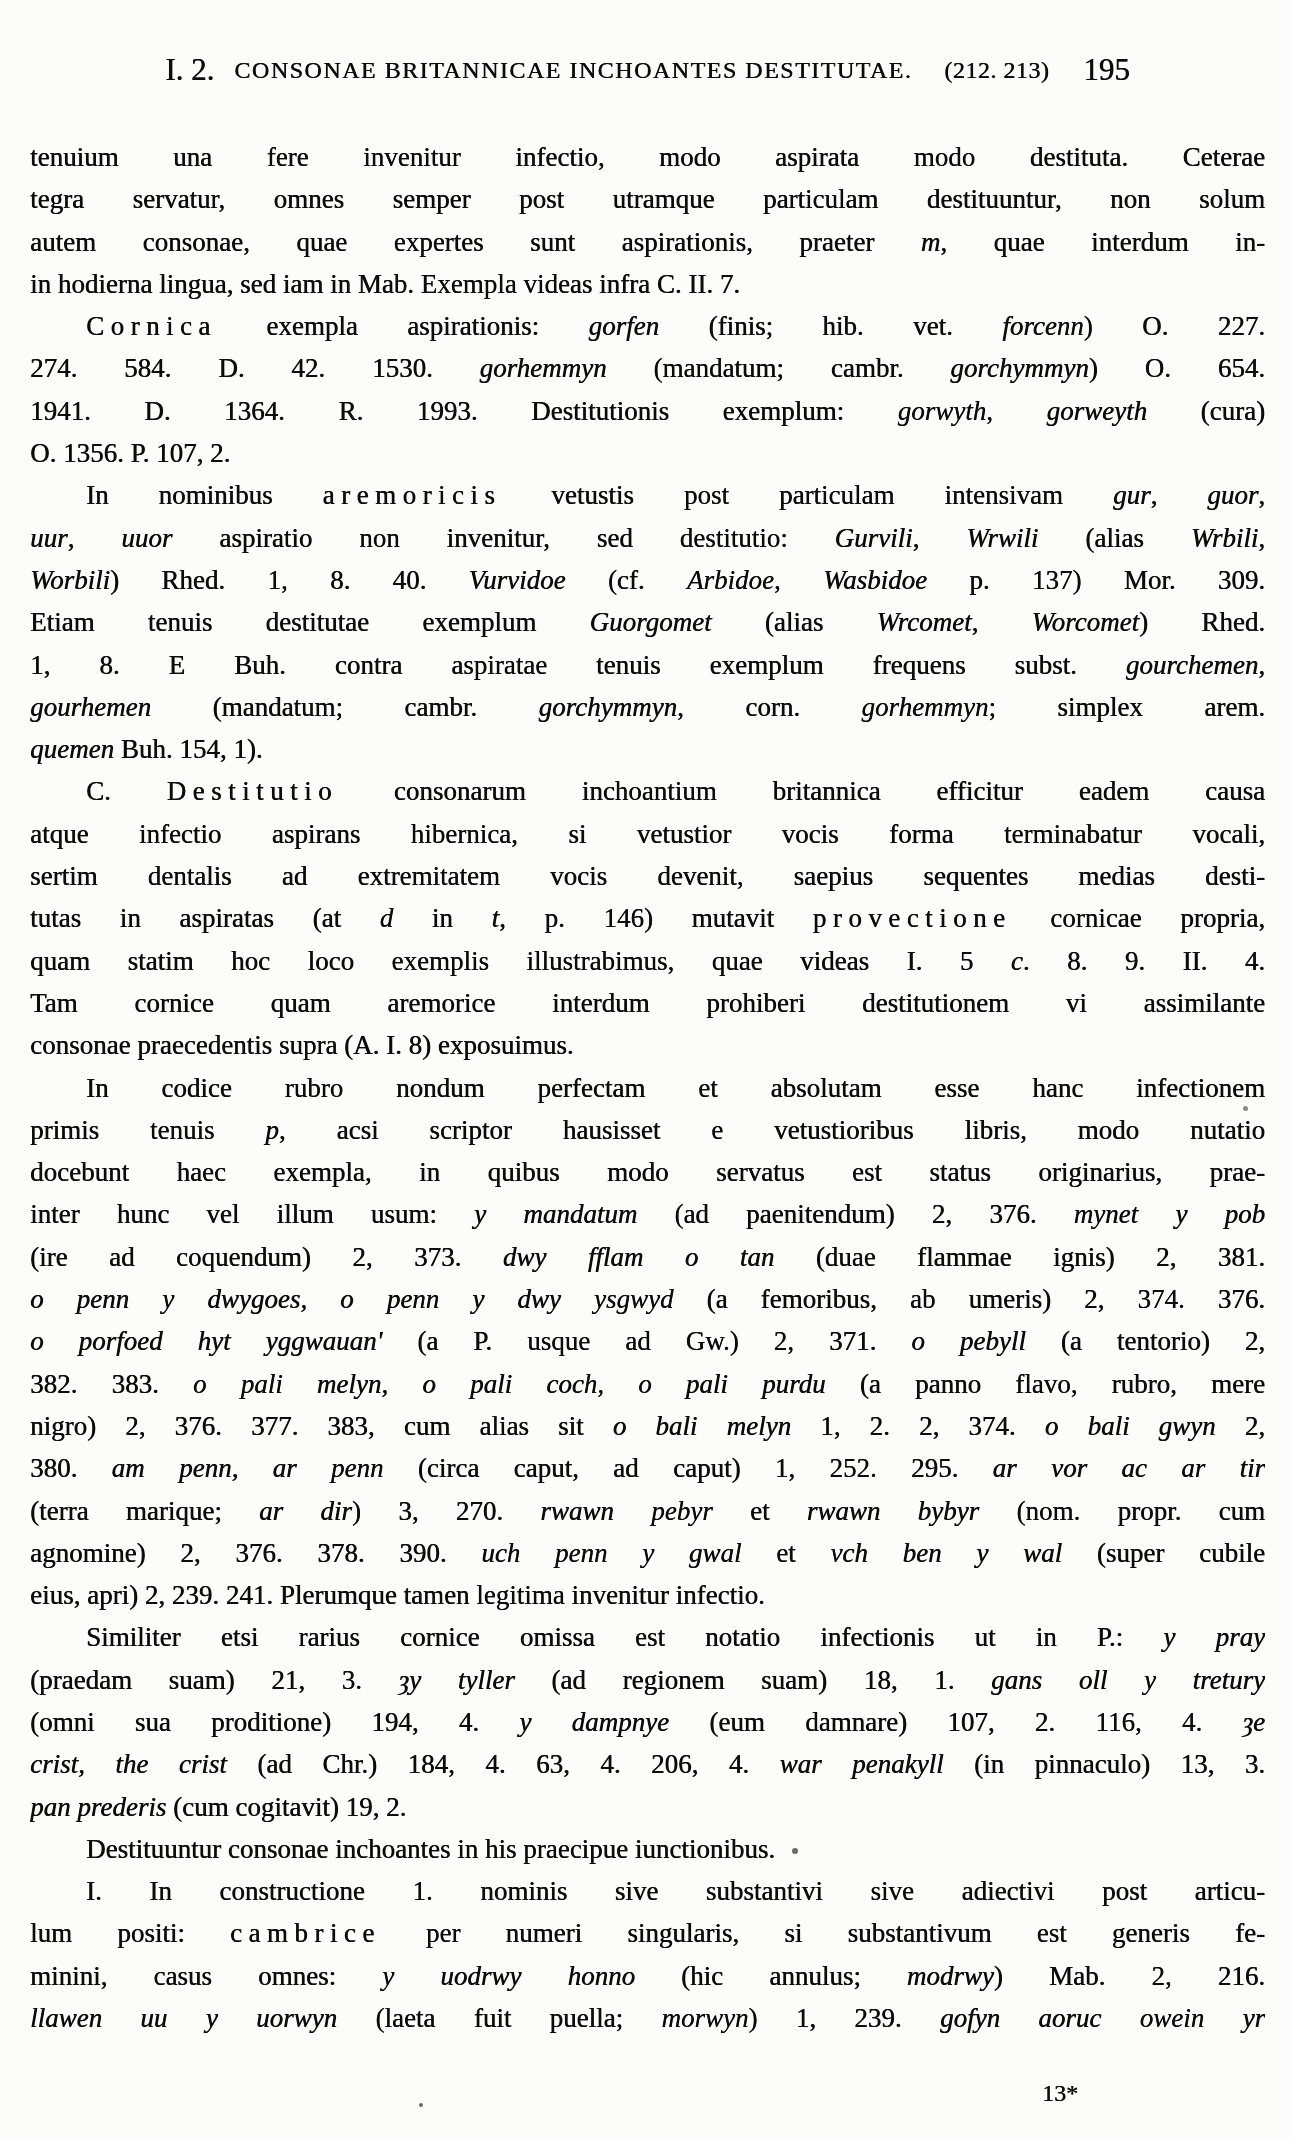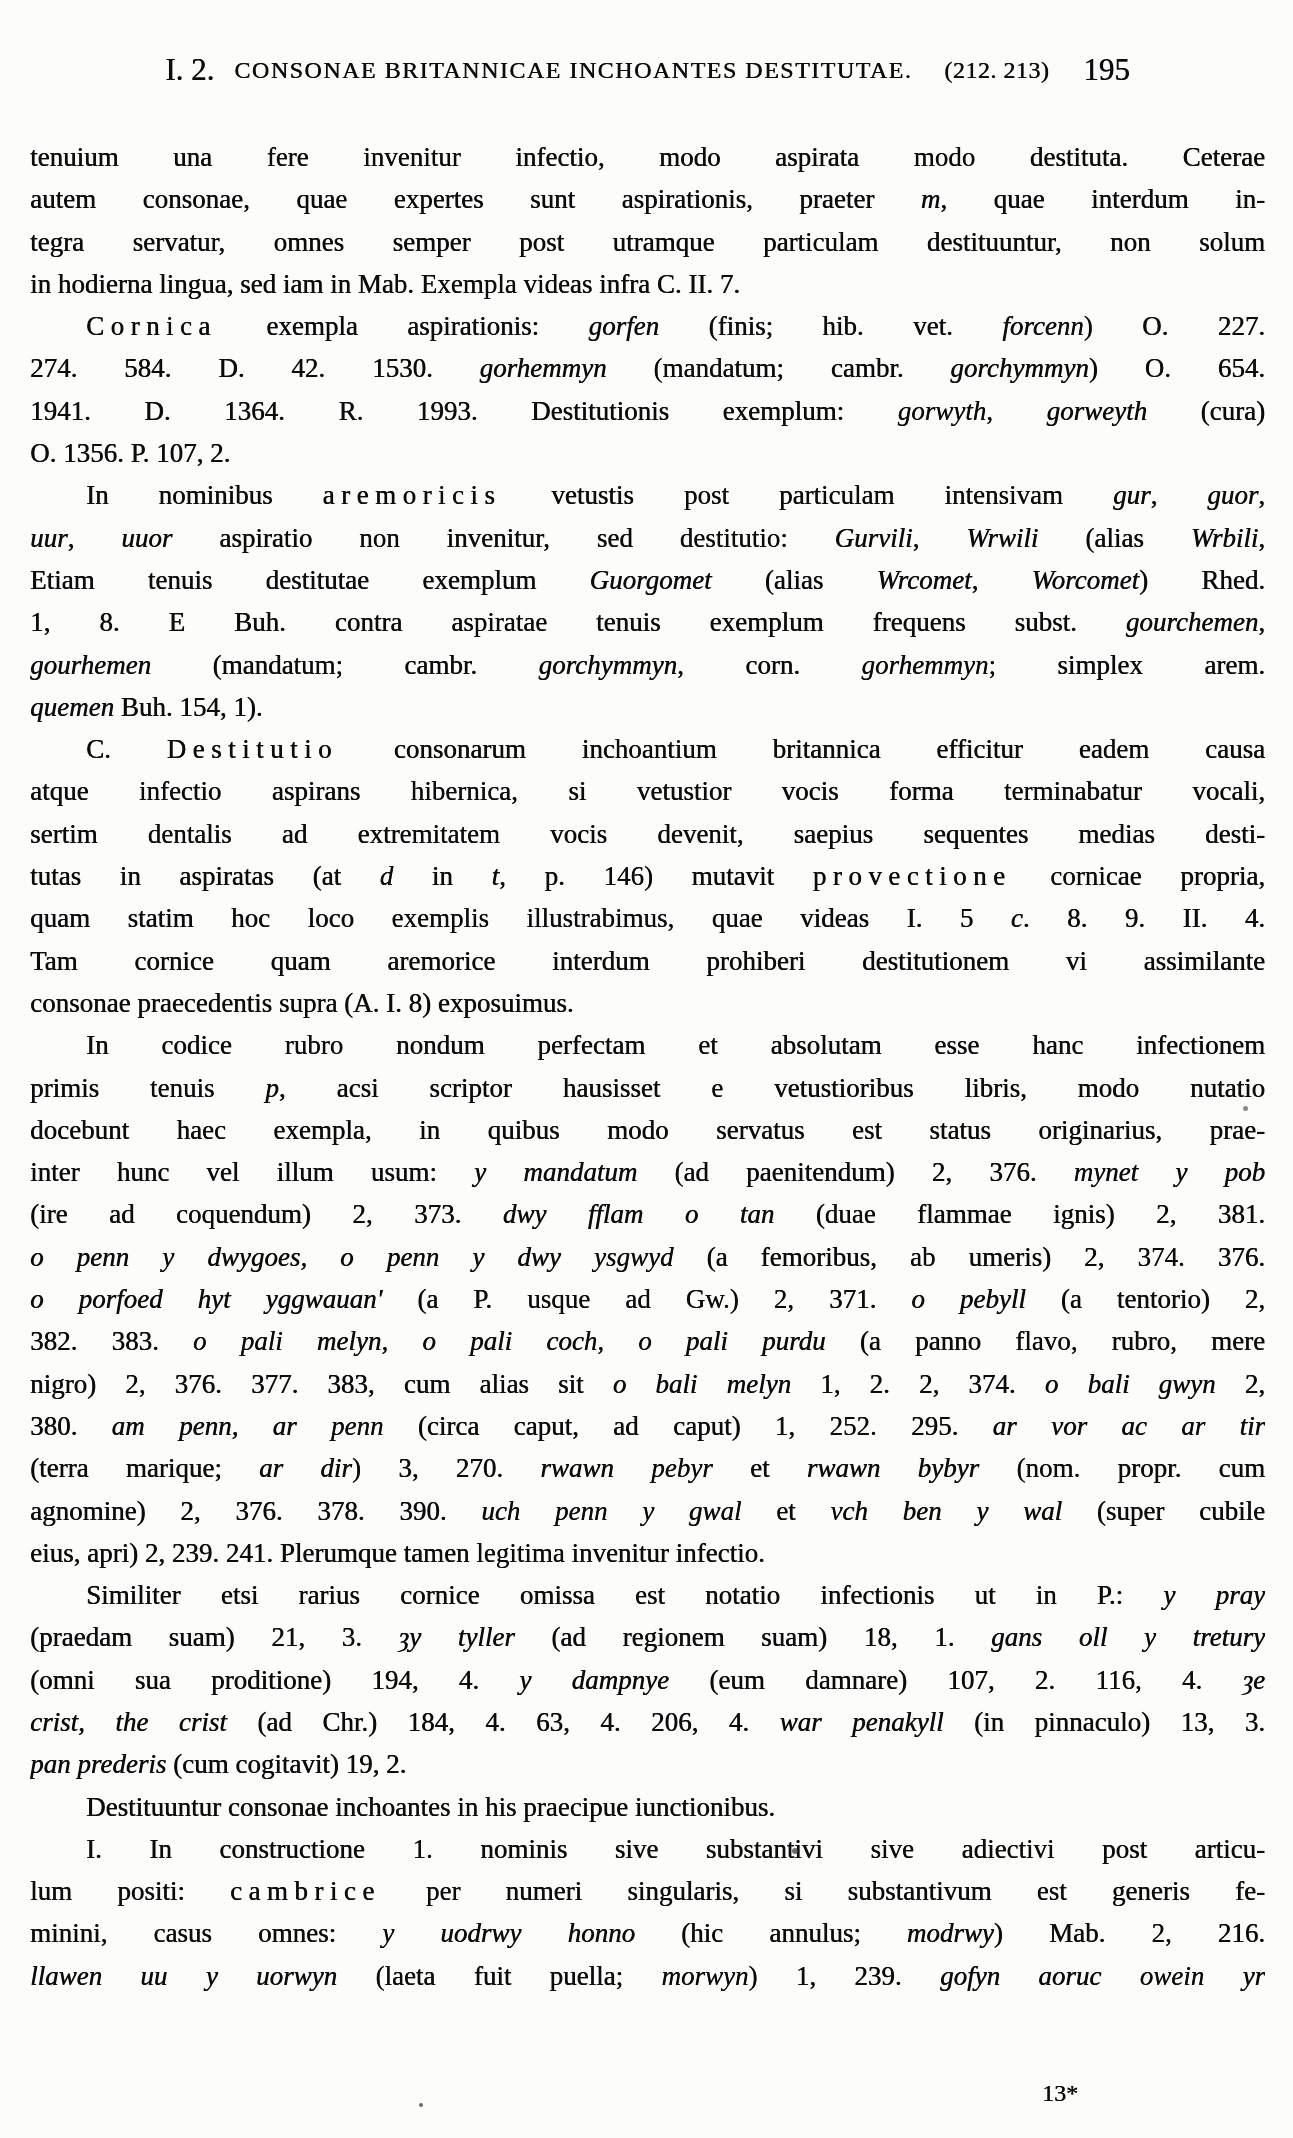--- a/index.html
+++ b/index.html
@@ -51,29 +51,30 @@
 
   <div class="running-head">
     <span class="head-section">I. 2.</span>
     <span class="head-title">CONSONAE BRITANNICAE INCHOANTES DESTITUTAE.</span>
     <span class="head-ref">(212. 213)</span>
     <span class="head-page">195</span>
   </div>
 
   <div class="text-block">
       <div class="line"><span>tenuium una fere invenitur infectio, modo aspirata modo destituta. Ceterae</span></div>
+      <div class="line"><span>tegra servatur, omnes semper post utramque particulam destituuntur, non solum</span></div>
       <div class="line"><span>autem consonae, quae expertes sunt aspirationis, praeter </span><span class="it">m</span><span>, quae interdum in-</span></div>
-      <div class="line"><span>tegra servatur, omnes semper post utramque particulam destituuntur, non solum</span></div>
       <div class="line last"><span>in hodierna lingua, sed iam in Mab. Exempla videas infra C. II. 7.</span></div>
       <div class="line ind"><span class="sp">Cornica</span><span> exempla aspirationis: </span><span class="it">gorfen</span><span> (finis; hib. vet. </span><span class="it">forcenn</span><span>) O. 227.</span></div>
       <div class="line"><span>274. 584. D. 42. 1530. </span><span class="it">gorhemmyn</span><span> (mandatum; cambr. </span><span class="it">gorchymmyn</span><span>) O. 654.</span></div>
       <div class="line"><span>1941. D. 1364. R. 1993. Destitutionis exemplum: </span><span class="it">gorwyth</span><span>, </span><span class="it">gorweyth</span><span> (cura)</span></div>
       <div class="line last"><span>O. 1356. P. 107, 2.</span></div>
       <div class="line ind"><span>In nominibus </span><span class="sp">aremoricis</span><span> vetustis post particulam intensivam </span><span class="it">gur</span><span>, </span><span class="it">guor</span><span>,</span></div>
       <div class="line"><span class="it">uur</span><span>, </span><span class="it">uuor</span><span> aspiratio non invenitur, sed destitutio: </span><span class="it">Gurvili</span><span>, </span><span class="it">Wrwili</span><span> (alias </span><span class="it">Wrbili</span><span>,</span></div>
+      <div class="line"><span class="it">Worbili</span><span>) Rhed. 1, 8. 40. </span><span class="it">Vurvidoe</span><span> (cf. </span><span class="it">Arbidoe</span><span>, </span><span class="it">Wasbidoe</span><span> p. 137) Mor. 309.</span></div>
       <div class="line"><span>Etiam tenuis destitutae exemplum </span><span class="it">Guorgomet</span><span> (alias </span><span class="it">Wrcomet</span><span>, </span><span class="it">Worcomet</span><span>) Rhed.</span></div>
       <div class="line"><span>1, 8. E Buh. contra aspiratae tenuis exemplum frequens subst. </span><span class="it">gourchemen</span><span>,</span></div>
       <div class="line"><span class="it">gourhemen</span><span> (mandatum; cambr. </span><span class="it">gorchymmyn</span><span>, corn. </span><span class="it">gorhemmyn</span><span>; simplex arem.</span></div>
       <div class="line last"><span class="it">quemen</span><span> Buh. 154, 1).</span></div>
       <div class="line ind"><span>C. </span><span class="sp">Destitutio</span><span> consonarum inchoantium britannica efficitur eadem causa</span></div>
       <div class="line"><span>atque infectio aspirans hibernica, si vetustior vocis forma terminabatur vocali,</span></div>
       <div class="line"><span>sertim dentalis ad extremitatem vocis devenit, saepius sequentes medias desti-</span></div>
       <div class="line"><span>tutas in aspiratas (at </span><span class="it">d</span><span> in </span><span class="it">t</span><span>, p. 146) mutavit </span><span class="sp">provectione</span><span> cornicae propria,</span></div>
       <div class="line"><span>quam statim hoc loco exemplis illustrabimus, quae videas I. 5 </span><span class="it">c</span><span>. 8. 9. II. 4.</span></div>
       <div class="line"><span>Tam cornice quam aremorice interdum prohiberi destitutionem vi assimilante</span></div>

